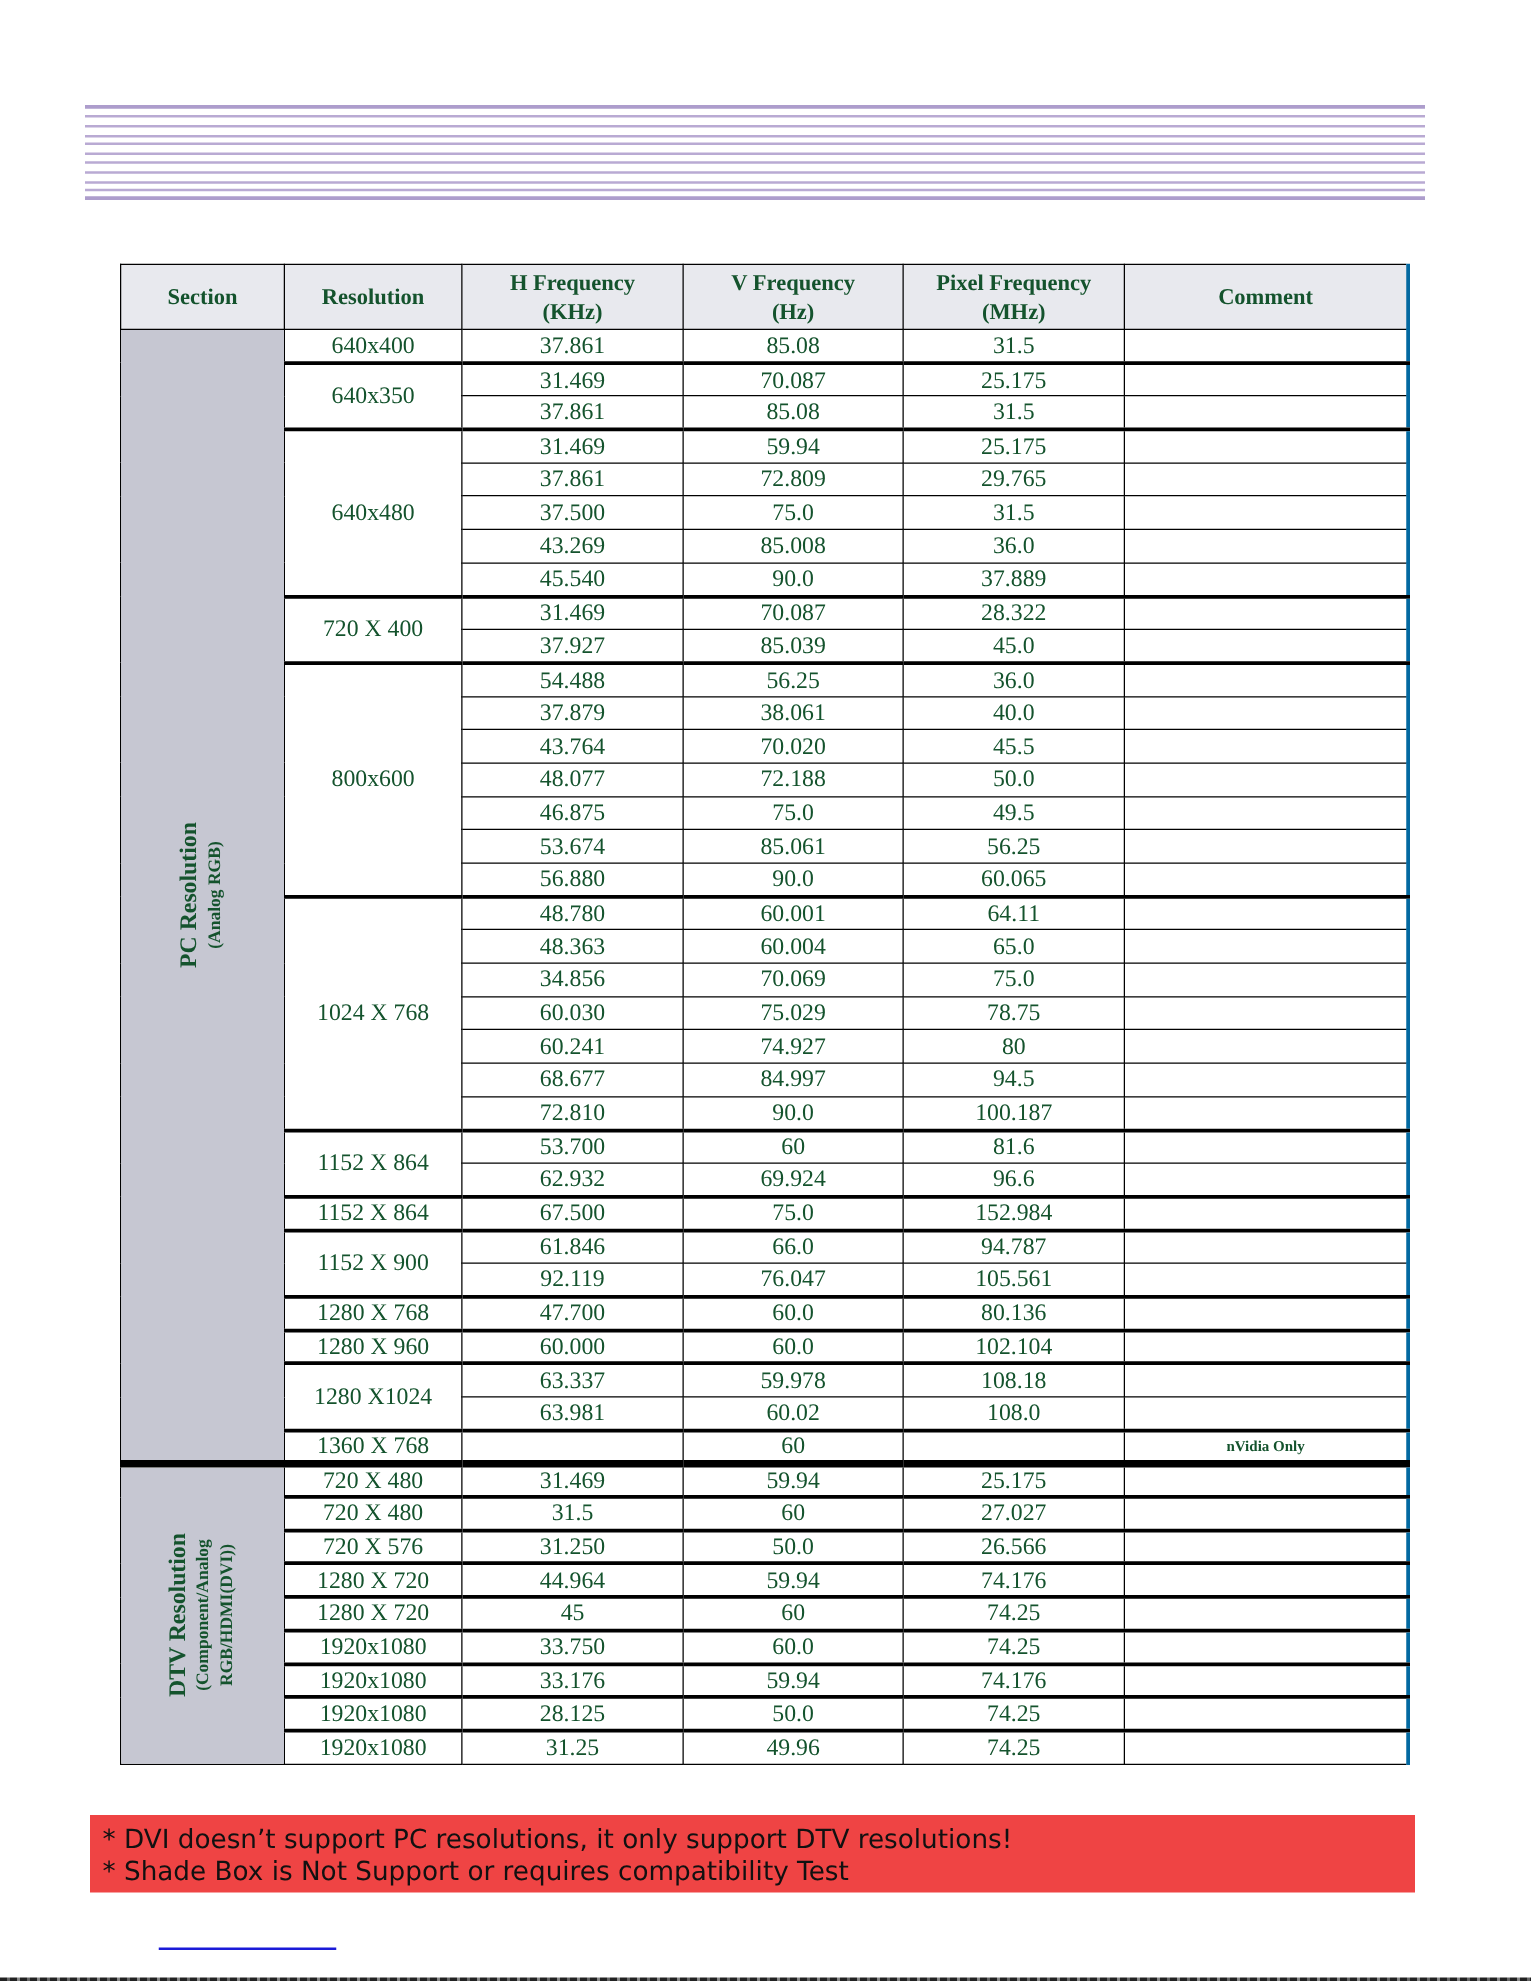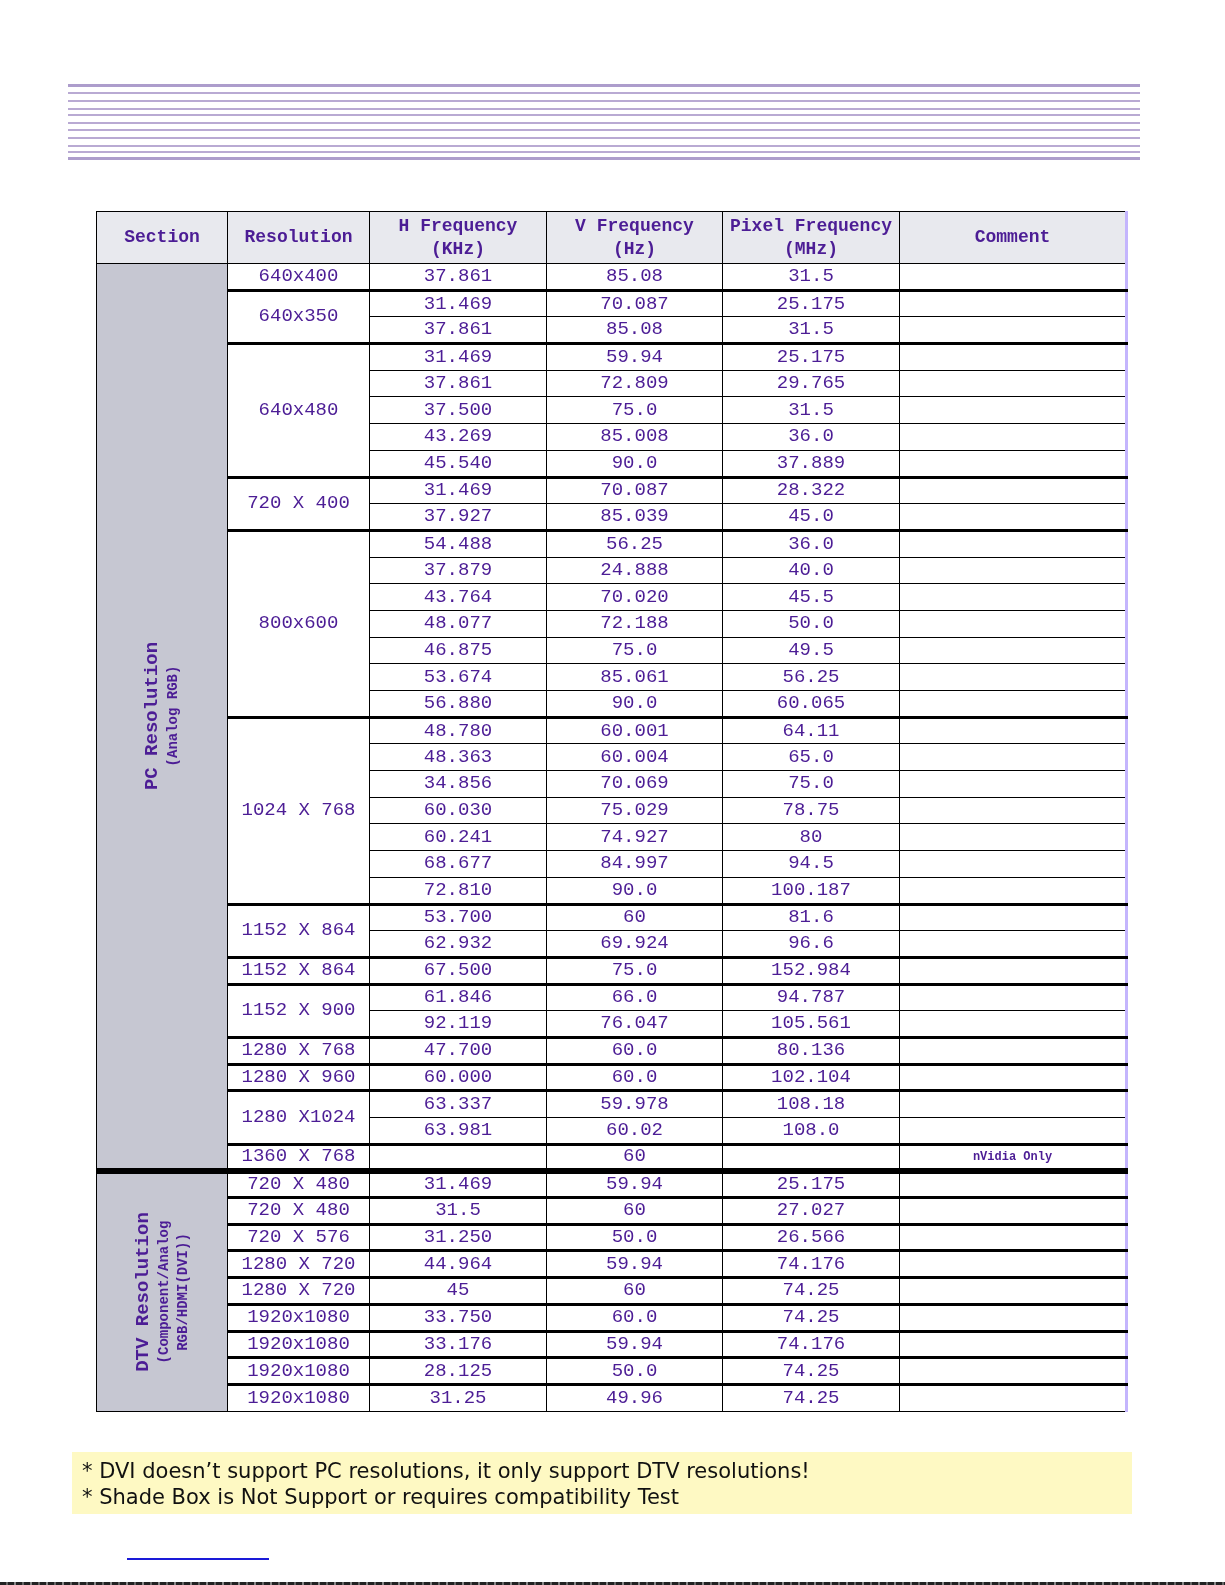--- a/index.html
+++ b/index.html
@@ -15,23 +15,23 @@
     }
     .header-band .stripe {
       position: absolute; left: 0; right: 0; height: 2px; background: #b9aad3;
     }
     .header-band .stripe.thick { height: 3px; background: #ad9dcc; }
 
     
     .spec-table {
       position: absolute; left: 96px; top: 211px; width: 1030px;
       border-collapse: collapse; table-layout: fixed;
-      font-family: Liberation Mono, monospace;
-      color: #4c1d95;
-      border-right: 3px solid #c4b5fd;
+      font-family: Liberation Serif, serif;
+      color: #14532d;
+      border-right: 3px solid #0369a1;
     }
     .spec-table th, .spec-table td {
       border: 1px solid #000;
       text-align: center; vertical-align: middle;
       font-size: 19px; line-height: 1;
       padding: 0;
     }
     .spec-table th {
       background: #e8e9ee; font-weight: bold; font-size: 18px; height: 52px;
       line-height: 1.25;
@@ -55,21 +55,21 @@
     col.c-section { width: 131px; }
     col.c-res { width: 142px; }
     col.c-h { width: 177px; }
     col.c-v { width: 176px; }
     col.c-pix { width: 177px; }
     col.c-com { width: 227px; }
 
     
     .notes {
       position: absolute; left: 72px; top: 1452px; width: 1060px; height: 62px;
-      background: #fef9c3; padding: 6px 0 0 10px;
+      background: #ef4444; padding: 6px 0 0 10px;
       font-family: "DejaVu Sans", "Liberation Sans", sans-serif;
       font-size: 21px; line-height: 26px; color: #111;
     }
     .footer-link {
       position: absolute; left: 127px; top: 1558px; width: 142px; height: 2px;
       background: #1a1ad8;
     }
     .footer-rule {
       position: absolute; left: 0; top: 1582px; width: 1225px; height: 3px;
       background: repeating-linear-gradient(90deg, #222 0 6px, #666 6px 8px, #222 8px 14px, #888 14px 16px);
@@ -186,21 +186,21 @@
         </tr>
         <tr class="group-start">
           <td rowspan="7">800x600</td>
           <td>54.488</td>
           <td>56.25</td>
           <td>36.0</td>
           <td class="comment-bold"></td>
         </tr>
         <tr>
           <td>37.879</td>
-          <td>24.888</td>
+          <td>38.061</td>
           <td>40.0</td>
           <td class="comment-bold"></td>
         </tr>
         <tr>
           <td>43.764</td>
           <td>70.020</td>
           <td>45.5</td>
           <td class="comment-bold"></td>
         </tr>
         <tr>

